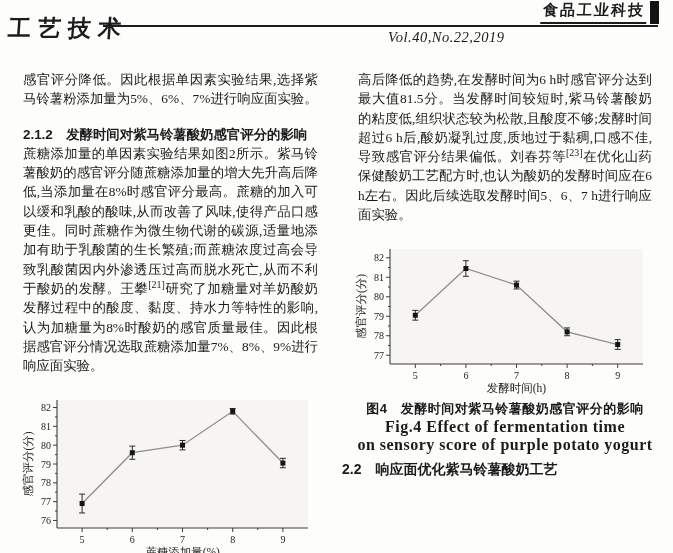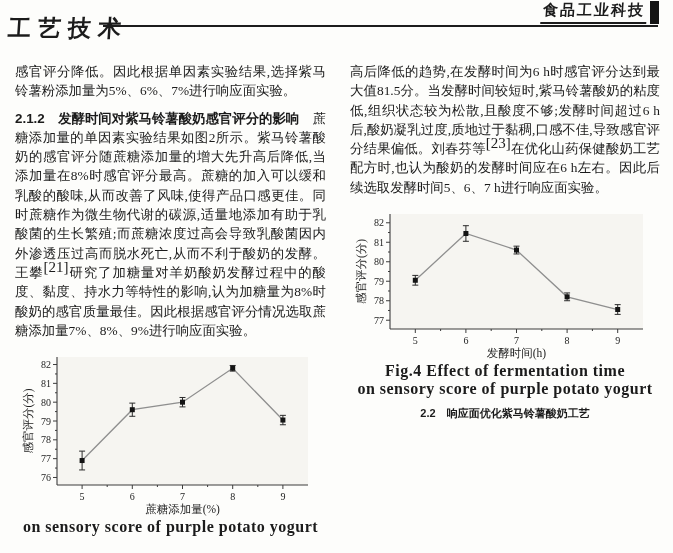--- a/index.html
+++ b/index.html
@@ -11,44 +11,45 @@
   .header-rule{position:absolute;left:103px;top:25px;width:555px;height:2px;background:#1c1c1c;}
   .logo{position:absolute;left:541px;top:1px;display:flex;align-items:flex-start;}
   .logo-text{font-size:15px;font-weight:bold;letter-spacing:2px;border-bottom:2px solid #1c1c1c;
              padding:0 2px 2px 2px;transform:skewX(-4deg);}
   .logo-bar{display:inline-block;width:9px;height:23px;background:#141414;margin-left:3px;}
   .vol{position:absolute;left:388px;top:29px;font-style:italic;font-size:14.5px;letter-spacing:.5px;}
   
   .col{position:absolute;top:54px;}
   .col.left{left:7px;width:327px;}
   .col.right{left:342px;width:326px;}
-  p.body{margin:8px;font-size:13.4px;line-height:19.3px;text-align:justify;}
-  sup{font-size:15px;line-height:0;}
+  p.body{margin:16px;font-size:13.4px;line-height:19.3px;text-align:justify;}
+  sup{font-size:10px;line-height:0;}
   .hei{font-family:"Liberation Sans",sans-serif;font-weight:bold;}
   
   figure.fig{margin:4px 0 0 0;text-align:center;}
   figcaption .cap-cn{font-size:13px;margin-top:3px;letter-spacing:.5px;}
   figcaption .cap-en{font-size:16px;font-weight:bold;line-height:18px;letter-spacing:.5px;}
-  .sec-head{margin:5px 0 8px 0;font-size:11px;line-height:21px;
-            font-family:"Liberation Sans",sans-serif;font-weight:bold;text-align:center;}
+  .sec-head{margin:5px 0 8px 0;font-size:14px;line-height:21px;
+            font-family:"Liberation Sans",sans-serif;font-weight:bold;text-align:left;}
   
   svg.chart{display:block;margin:0 auto;}
   svg.chart text{font-family:"Liberation Serif",serif;fill:#1c1c1c;}
 </style>
 </head>
 <body>
 
 <div class="page">
 
   <div class="col-label">工艺技术</div>
   <div class="header-rule"></div>
   <div class="logo">
     <span class="logo-text">食品工业科技</span>
     <span class="logo-bar"></span>
   </div>
+  <div class="vol">Vol.40,No.22,2019</div>
 
   <div class="col left">
     <p class="body">
       <span>感官评分降低。因此根据单因素实验结果,选择紫马铃薯粉添加量为5%、6%、7%进行响应面实验。</span>
     </p>
     <p class="body">
       <span class="hei">2.1.2　发酵时间对紫马铃薯酸奶感官评分的影响</span><span>　蔗糖添加量的单因素实验结果如图2所示。紫马铃薯酸奶的感官评分随蔗糖添加量的增大先升高后降低,当添加量在8%时感官评分最高。蔗糖的加入可以缓和乳酸的酸味,从而改善了风味,使得产品口感更佳。同时蔗糖作为微生物代谢的碳源,适量地添加有助于乳酸菌的生长繁殖;而蔗糖浓度过高会导致乳酸菌因内外渗透压过高而脱水死亡,从而不利于酸奶的发酵。王攀</span><sup>[21]</sup><span>研究了加糖量对羊奶酸奶发酵过程中的酸度、黏度、持水力等特性的影响,认为加糖量为8%时酸奶的感官质量最佳。因此根据感官评分情况选取蔗糖添加量7%、8%、9%进行响应面实验。</span>
     </p>
     <figure class="fig">
       <svg class="chart" width="300" height="170">
@@ -179,20 +180,21 @@
           <polyline points="61.3,75.27118644067801 111.89999999999999,28.491525423728802 162.5,45.05932203389844 213.1,91.83898305084738 263.70000000000005,104.50847457627121" fill="none" stroke="#8f8f8f" stroke-width="1.3"></polyline>
           <rect x="58.8" y="72.77118644067801" width="5" height="5" fill="#141414"></rect>
           <rect x="109.39999999999999" y="25.991525423728802" width="5" height="5" fill="#141414"></rect>
           <rect x="160" y="42.55932203389844" width="5" height="5" fill="#141414"></rect>
           <rect x="210.6" y="89.33898305084738" width="5" height="5" fill="#141414"></rect>
           <rect x="261.20000000000005" y="102.00847457627121" width="5" height="5" fill="#141414"></rect>
           <text x="162.5" y="152" text-anchor="middle" font-size="11.5">发酵时间(h)</text>
           <text x="11" y="66.5" text-anchor="middle" font-size="11.5" transform="rotate(-90 11 66.5)">感官评分(分)</text>
         </svg>
       <figcaption>
+        <div class="cap-cn hei">图4　发酵时间对紫马铃薯酸奶感官评分的影响</div>
         <div class="cap-en">Fig.4  Effect of fermentation time</div>
         <div class="cap-en">on sensory score of purple potato yogurt</div>
       </figcaption>
     </figure>
     <p class="sec-head">2.2　响应面优化紫马铃薯酸奶工艺</p>
   </div>
 
 </div>
 
 </body></html>

